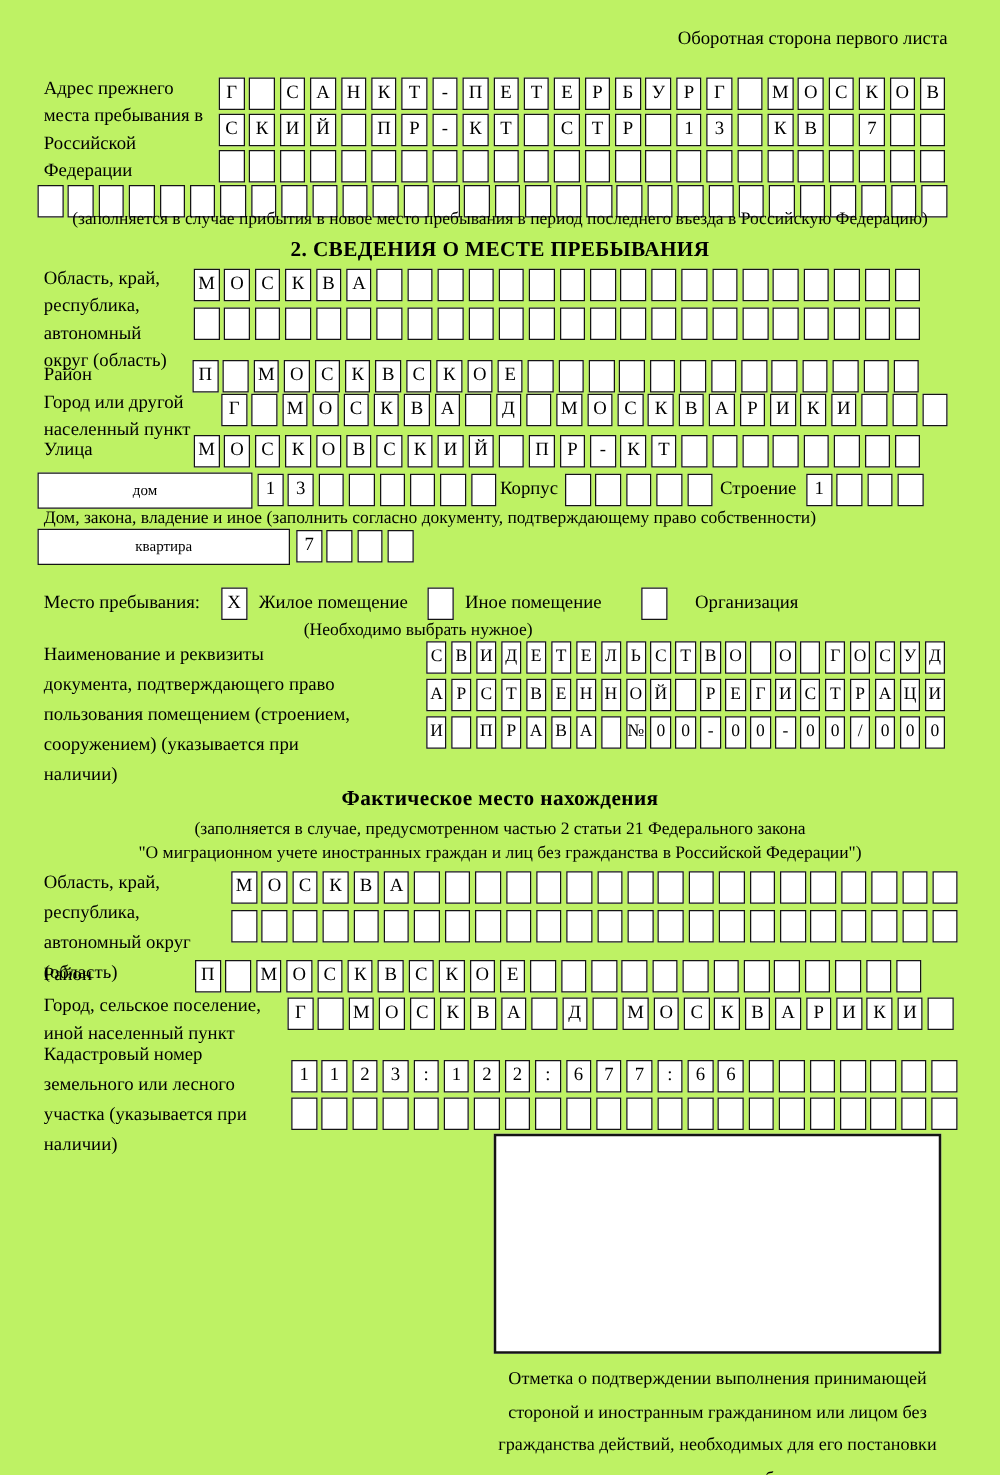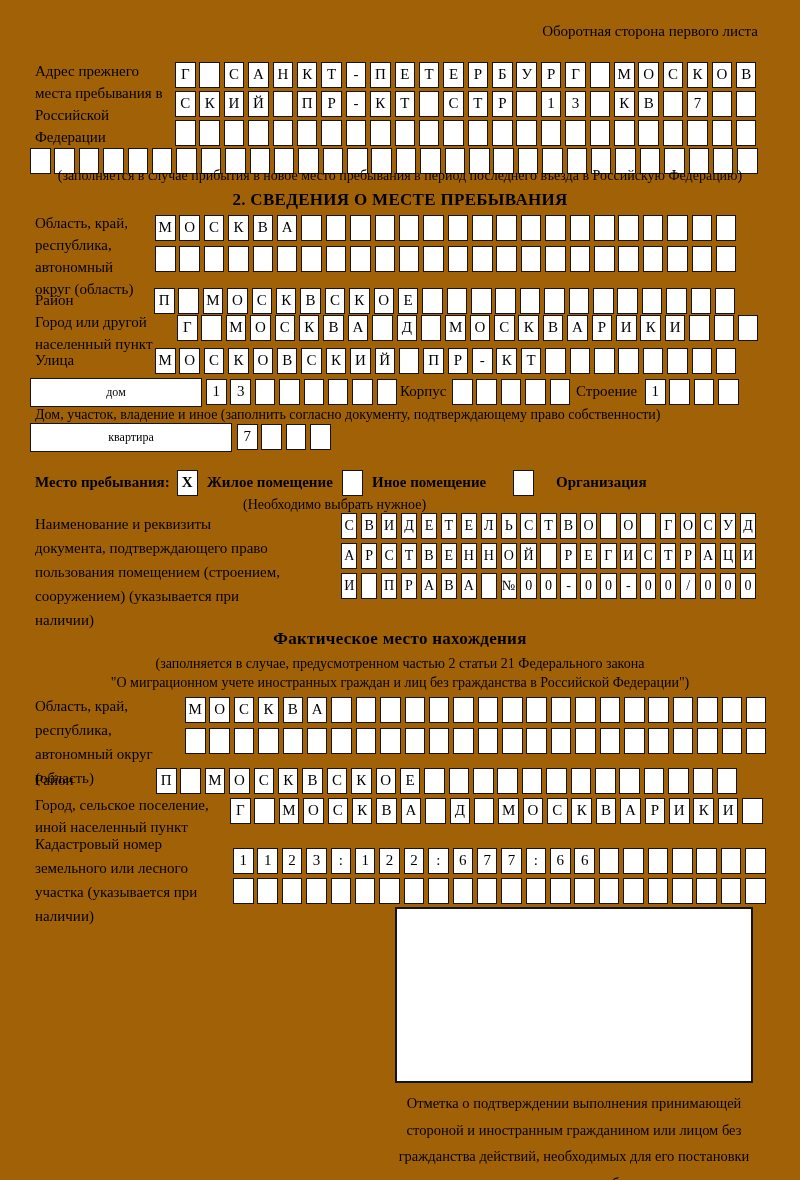--- a/index.html
+++ b/index.html
@@ -1,20 +1,20 @@
 <!DOCTYPE html>
 <html><head>
 <meta charset="utf-8">
 <style>
   html,body{margin:0;padding:0;background:#e8e8e8;}
   #canvas{
     position:relative;
     width:800px;height:1180px;
     margin:0 auto;
-    background:#a16207;
+    background:#bef264;
     font-family:"Liberation Serif","DejaVu Serif",serif;
     color:#000;
     overflow:hidden;
   }
   .abs{position:absolute;}
   .row{position:absolute;white-space:nowrap;font-size:0;}
   .cell{
     display:inline-block;box-sizing:border-box;
     width:20.5px;height:26px;
     border:1.6px solid #141414;
@@ -64,28 +64,28 @@
   <div class="row" style="left:155px;top:348px;"><span class="cell">М</span><span class="cell">О</span><span class="cell">С</span><span class="cell">К</span><span class="cell">О</span><span class="cell">В</span><span class="cell">С</span><span class="cell">К</span><span class="cell">И</span><span class="cell">Й</span><span class="cell"></span><span class="cell">П</span><span class="cell">Р</span><span class="cell">-</span><span class="cell">К</span><span class="cell">Т</span><span class="cell"></span><span class="cell"></span><span class="cell"></span><span class="cell"></span><span class="cell"></span><span class="cell"></span><span class="cell"></span><span class="cell"></span></div>
 
   <div class="abs" style="left:0;top:378px;width:800px;height:30px;">
     <div class="wbox" style="left:30px;top:0;width:172px;">дом</div>
     <div class="row" style="left:206px;top:1px;"><span class="cell">1</span><span class="cell">3</span><span class="cell"></span><span class="cell"></span><span class="cell"></span><span class="cell"></span><span class="cell"></span><span class="cell"></span></div>
     <div class="abs lbl" style="left:400px;top:2px;">Корпус</div>
     <div class="row" style="left:452px;top:1px;"><span class="cell"></span><span class="cell"></span><span class="cell"></span><span class="cell"></span><span class="cell"></span></div>
     <div class="abs lbl" style="left:576px;top:2px;">Строение</div>
     <div class="row" style="left:645px;top:1px;"><span class="cell">1</span><span class="cell"></span><span class="cell"></span><span class="cell"></span></div>
   </div>
-  <div class="abs cap" style="left:35px;top:407px;">Дом, участок, владение и иное (заполнить согласно документу, подтверждающему право собственности)</div>
+  <div class="abs cap" style="left:35px;top:407px;">Дом, закона, владение и иное (заполнить согласно документу, подтверждающему право собственности)</div>
 
   <div class="abs" style="left:0;top:423px;width:800px;height:30px;">
     <div class="wbox" style="left:30px;top:0;width:202px;">квартира</div>
     <div class="row" style="left:237px;top:1px;"><span class="cell">7</span><span class="cell"></span><span class="cell"></span><span class="cell"></span></div>
   </div>
 
-  <div class="abs" style="left:0;top:470px;width:708px;height:28px;font-weight:bold;">
+  <div class="abs" style="left:0;top:470px;width:708px;height:28px;">
     <div class="abs lbl" style="left:35px;top:1px;">Место пребывания:</div>
     <div class="row" style="left:177px;top:0;"><span class="cell">X</span></div>
     <div class="abs lbl" style="left:207px;top:1px;">Жилое помещение</div>
     <div class="row" style="left:342px;top:0;"><span class="cell"></span></div>
     <div class="abs lbl" style="left:372px;top:1px;text-align:right;">Иное помещение</div>
     <div class="row" style="left:513px;top:0;"><span class="cell"></span></div>
     <div class="abs lbl" style="left:556px;top:1px;">Организация</div>
   </div>
   <div class="abs cap" style="left:243px;top:497px;">(Необходимо выбрать нужное)</div>
 

